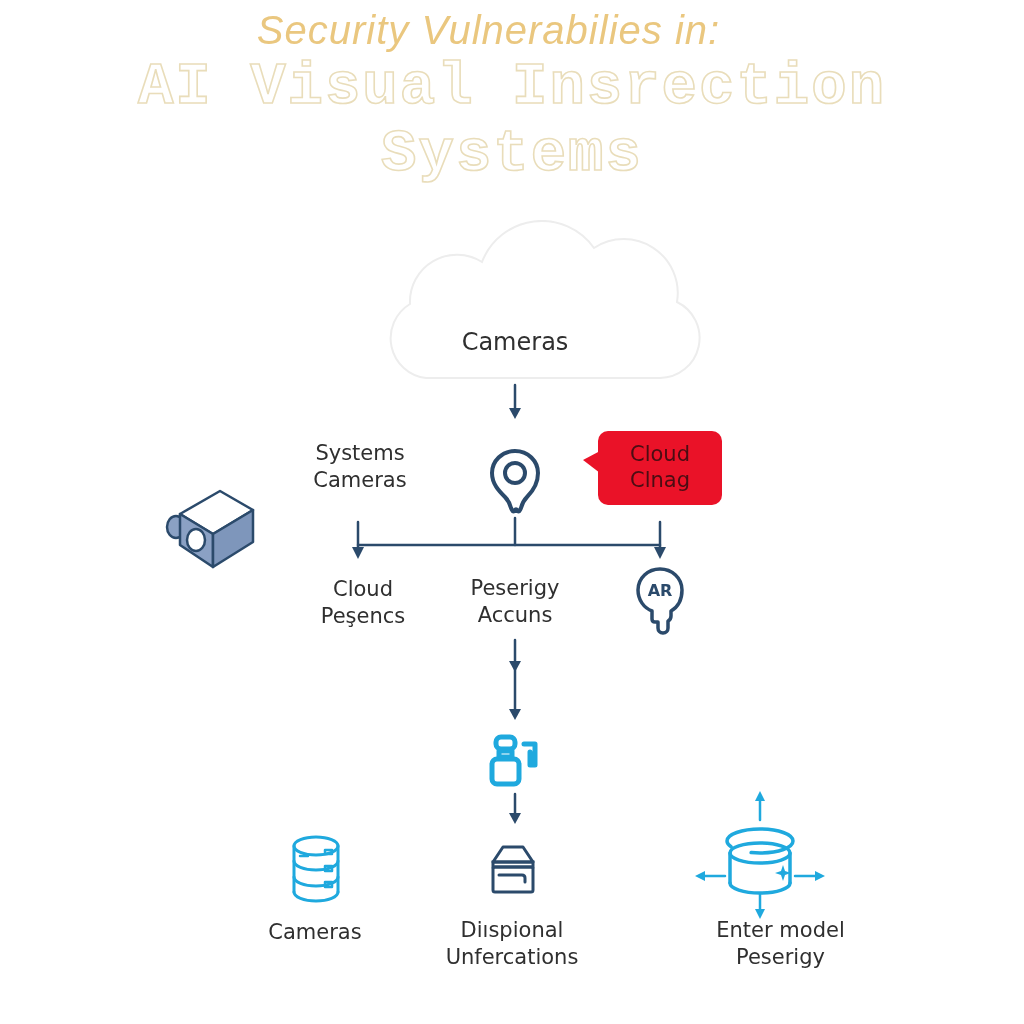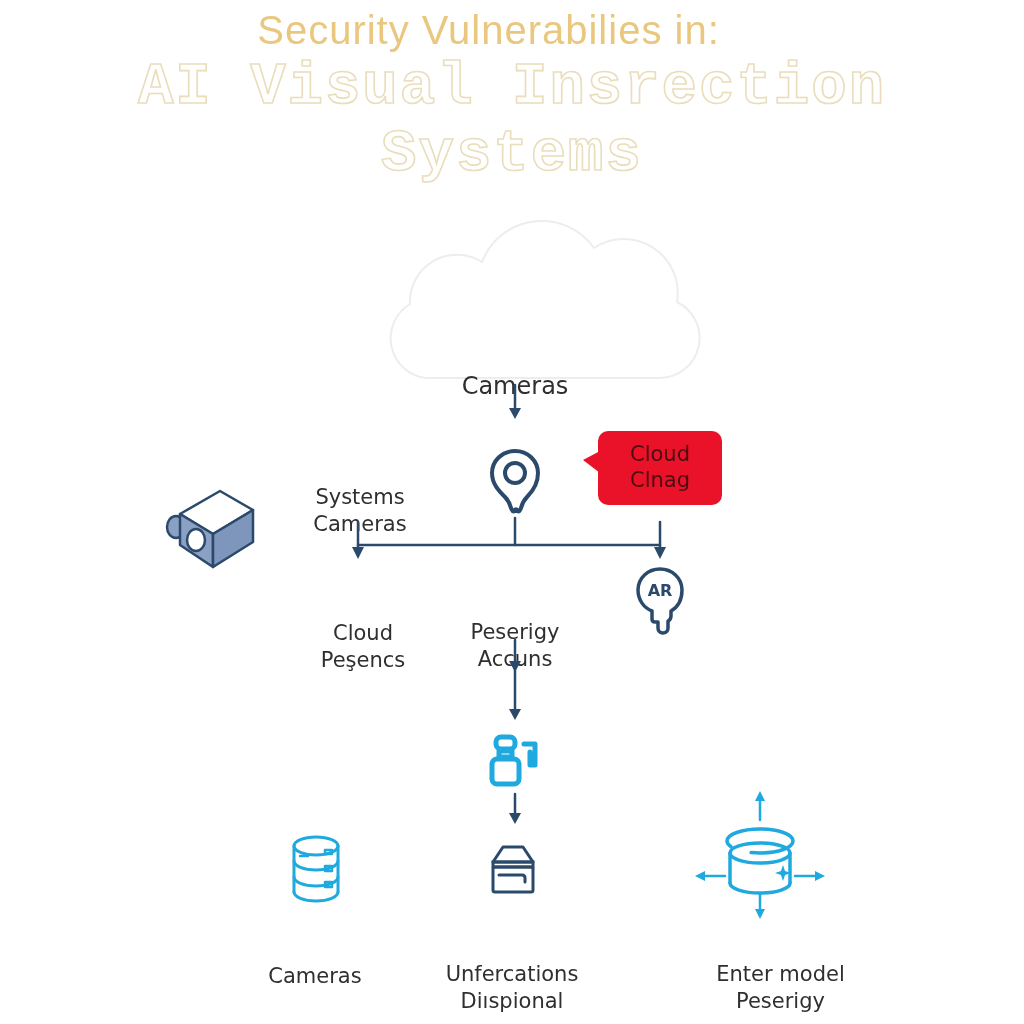--- a/index.html
+++ b/index.html
@@ -3,29 +3,29 @@
 <meta charset="utf-8">
 <style>
   html,body{margin:0;padding:0;background:#ffffff;}
   .canvas{
     position:relative;width:1024px;height:1024px;background:#ffffff;
     font-family:"DejaVu Sans","Liberation Sans",sans-serif;overflow:hidden;
   }
   .abs{position:absolute;}
   .title1{
     top:8px;left:0;width:100%;text-align:center;padding-right:47px;box-sizing:border-box;
-    font-family:"Liberation Sans",sans-serif;font-size:40px;
+    font-family:"Liberation Sans",sans-serif;font-style:italic;font-size:40px;
     letter-spacing:1px;color:var(--gold);
   }
   .title2{
     top:54px;left:0;width:100%;text-align:center;
     font-family:Liberation Mono, monospace;font-weight:bold;font-size:59px;letter-spacing:2px;
     color:rgba(255,255,255,0);-webkit-text-stroke:1.6px var(--outline);
   }
-  .lbl{color:var(--text);font-size:21px;line-height:27px;text-align:center;margin-top:44px;}
+  .lbl{color:var(--text);font-size:21px;line-height:27px;text-align:center;}
   .cameras-lbl{font-size:24px;}
   .bubble{
     background:var(--red);border-radius:10px;color:var(--red-text);
     font-size:21px;line-height:26px;text-align:center;box-sizing:border-box;padding-top:10px;
   }
   .bubble-tail{
     position:absolute;left:-15px;top:20px;width:0;height:0;
     border-top:9px solid transparent;border-bottom:13px solid transparent;
     border-right:17px solid var(--red);
   }
@@ -153,21 +153,21 @@
     <line class="stk-c" stroke-width="2.5" x1="70" y1="108" x2="70" y2="124"></line>
     <polygon class="fil-c" points="70,133 65,123 75,123"></polygon>
     <line class="stk-c" stroke-width="2.5" x1="35" y1="90" x2="14" y2="90"></line>
     <polygon class="fil-c" points="5,90 15,85 15,95"></polygon>
     <line class="stk-c" stroke-width="2.5" x1="105" y1="90" x2="126" y2="90"></line>
     <polygon class="fil-c" points="135,90 125,85 125,95"></polygon>
   </svg>
 
   <div class="abs lbl" style="left:254px;top:919px;width:122px">Cameras</div>
   <div class="abs lbl" style="left:428px;top:917px;width:168px">
+    <div>Diıspional</div>
     <div>Unfercations</div>
-    <div>Diıspional</div>
   </div>
   <div class="abs lbl" style="left:708px;top:917px;width:145px">
     <div>Enter model</div>
     <div>Peserigy</div>
   </div>
 
 </div>
 
 </body></html>

